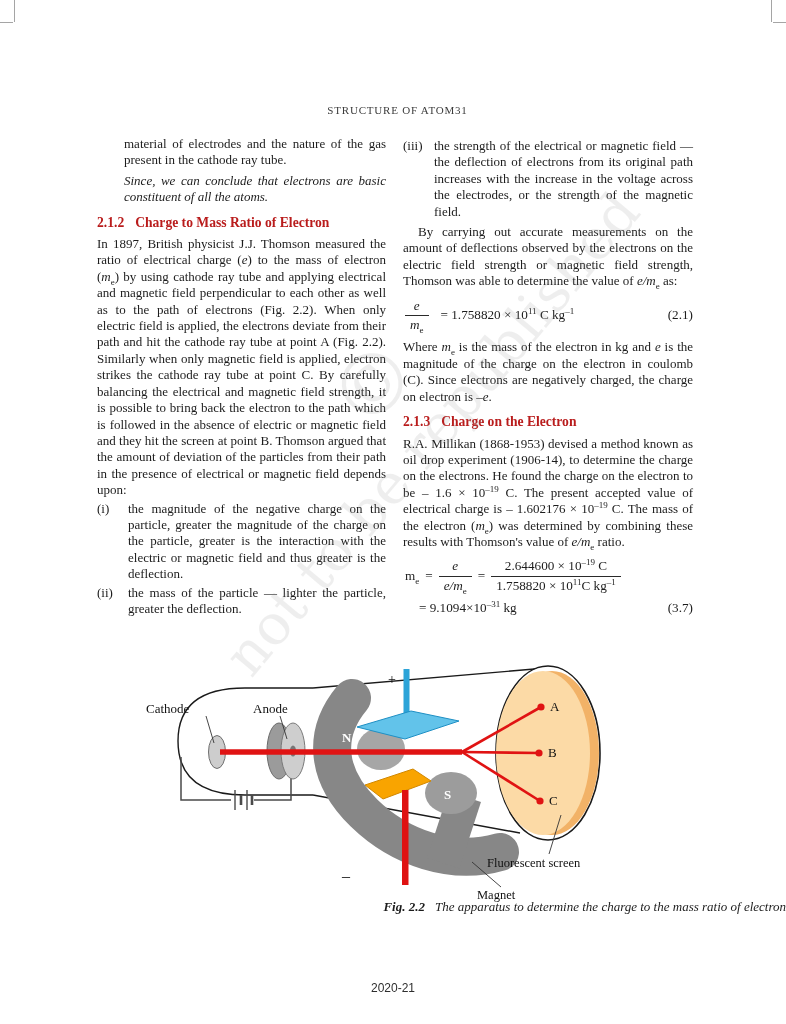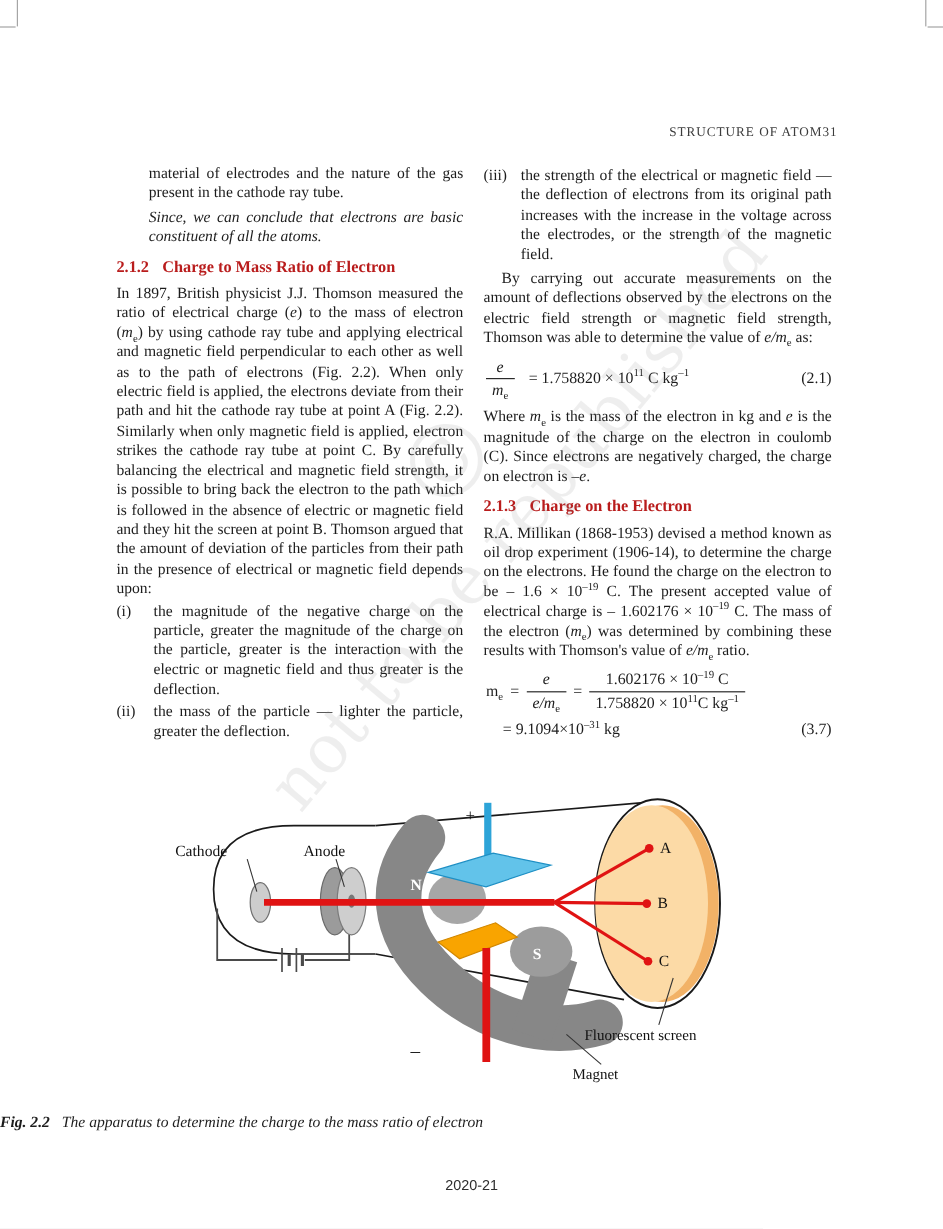--- a/index.html
+++ b/index.html
@@ -1,19 +1,19 @@
 <!DOCTYPE html>
 <html><head>
 <meta charset="utf-8">
 <style>
   html,body{margin:0;padding:0;background:#e9e9e9;}
   .page{position:relative;width:786px;height:1024px;background:#ffffff;overflow:hidden;
         font-family:"Liberation Serif",serif;color:#1c1c1c;}
   .cm{position:absolute;background:#a5a5a5;}
-  .header{position:absolute;top:104px;left:97px;right:88px;display:flex;justify-content:flex-end;
+  .header{position:absolute;top:104px;left:97px;right:88px;display:flex;justify-content:center;
           font-size:11px;letter-spacing:.8px;color:#3c3c3c;}
   .watermark{position:absolute;left:70px;top:330px;width:660px;text-align:center;
              transform:rotate(-50deg);color:#8f8f8f;opacity:.14;pointer-events:none;z-index:3;
              font-family:"DejaVu Serif",serif;}
   .watermark .wm-c{font-size:84px;line-height:84px;}
   .watermark .wm-t{font-size:56px;line-height:70px;white-space:nowrap;}
   .col{position:absolute;top:136px;font-size:13px;line-height:16.4px;text-align:justify;z-index:2;}
   .col-left{left:97px;width:289px;}
   .col-right{left:403px;width:290px;}
   p{margin:0;}
@@ -32,21 +32,21 @@
   .equation{display:flex;align-items:center;margin:8px 0 6px 2px;font-size:13.2px;}
   .frac{display:inline-flex;flex-direction:column;align-items:center;}
   .frac .num{padding:0 5px 1px 5px;}
   .frac .den{border-top:1px solid #2a2a2a;padding:1px 5px 0 5px;}
   .eqs{margin:0 6px;}
   .eqbody{white-space:nowrap;}
   .eqtag{margin-left:auto;}
   .eq22-l2{margin-top:2px;padding-left:14px;}
   .figure{position:absolute;left:125px;top:645px;width:575px;height:265px;z-index:1;}
   .figure text{font-family:"Liberation Serif",serif;}
-  .caption{position:absolute;top:899px;left:0;right:0;text-align:left;font-size:13px;z-index:2;margin-top:28px;}
+  .caption{position:absolute;top:899px;left:0;right:0;text-align:right;font-size:13px;z-index:2;}
   .cap-label{font-weight:bold;font-style:italic;margin-right:10px;}
   .cap-text{font-style:italic;}
   .footer{position:absolute;top:981px;left:0;right:0;text-align:center;font-size:12px;
           font-family:"Liberation Sans",sans-serif;color:#2e2e2e;z-index:2;}
 </style>
 </head>
 <body>
 
 <div class="page">
 
@@ -105,21 +105,21 @@
 
     <div class="equation">
       <span class="eqvar"><span>m</span><sub>e</sub></span>
       <span class="eqs">=</span>
       <span class="frac">
         <span class="num"><i>e</i></span>
         <span class="den"><i>e/m</i><sub>e</sub></span>
       </span>
       <span class="eqs">=</span>
       <span class="frac">
-        <span class="num"><span>1.602176 × 10</span><sup>–19</sup><span> C</span></span>
+        <span class="num"><span>2.644600 × 10</span><sup>–19</sup><span> C</span></span>
         <span class="den"><span>1.758820 × 10</span><sup>11</sup><span>C kg</span><sup>–1</sup></span>
       </span>
     </div>
     <div class="equation eq22-l2">
       <span class="eqbody"><span>= 9.1094×10</span><sup>–31</sup><span> kg</span></span>
       <span class="eqtag">(3.7)</span>
     </div>
   </div>
 
   <svg class="figure" viewBox="125 645 575 265">

